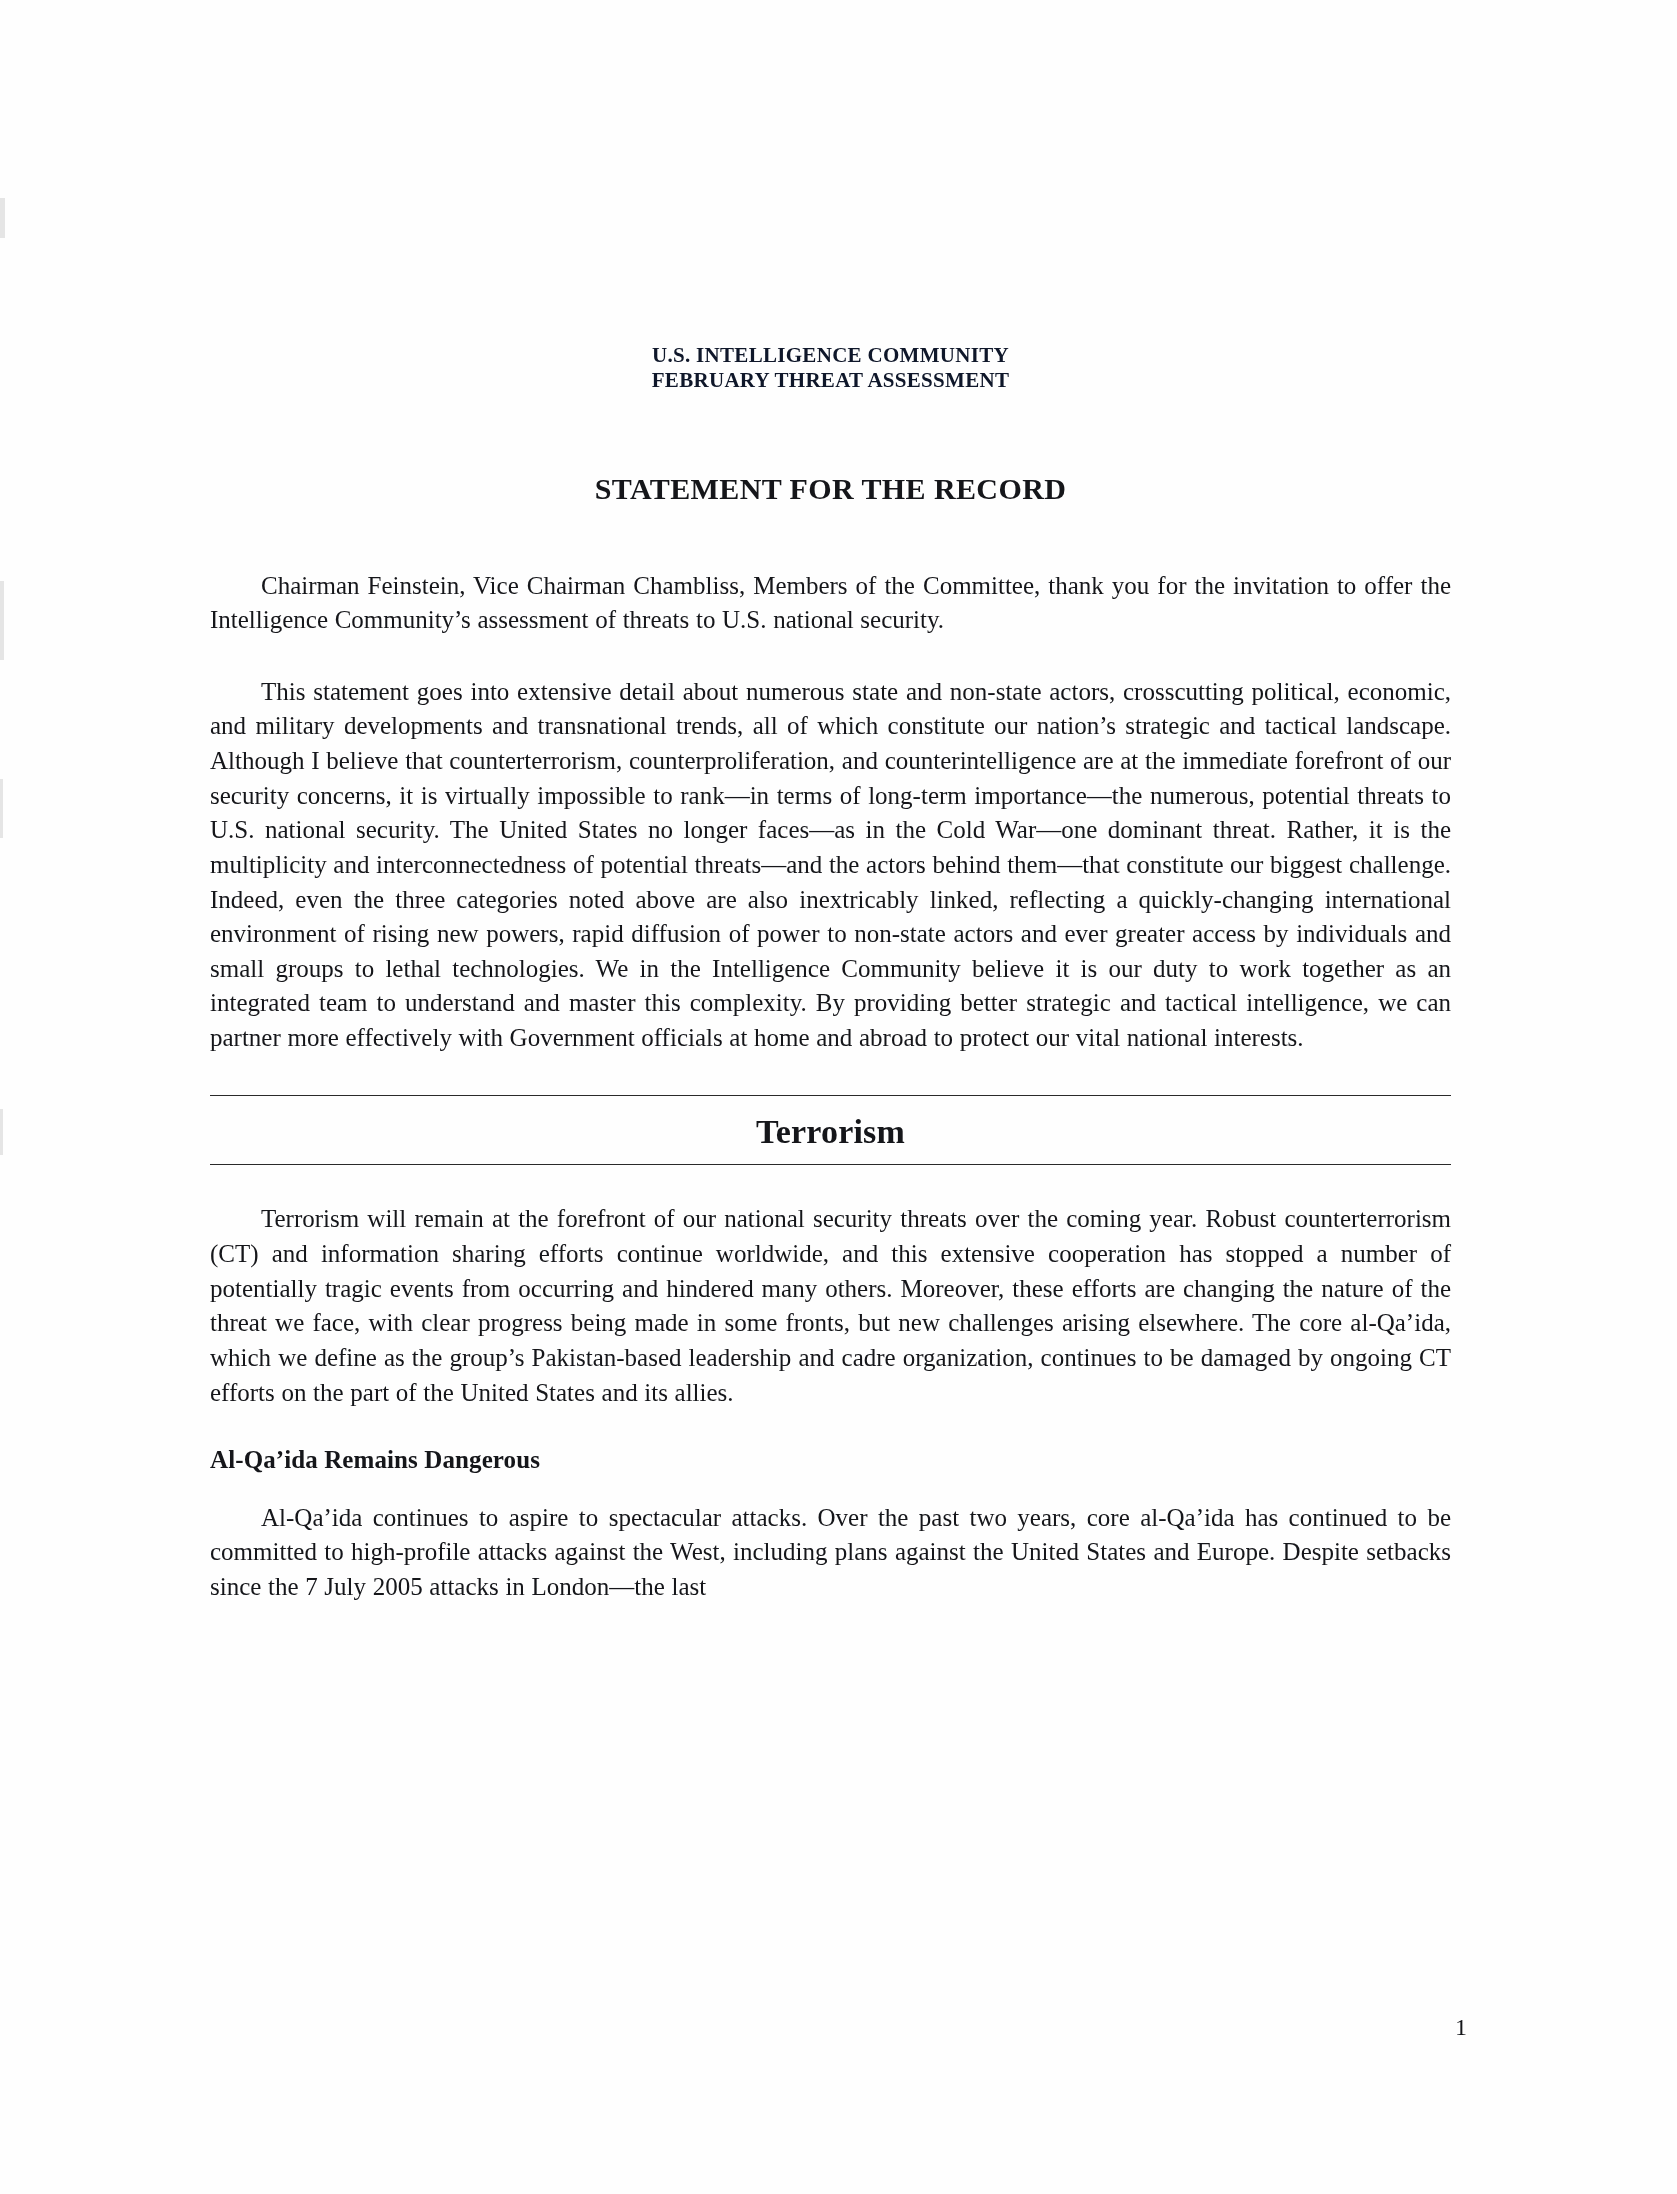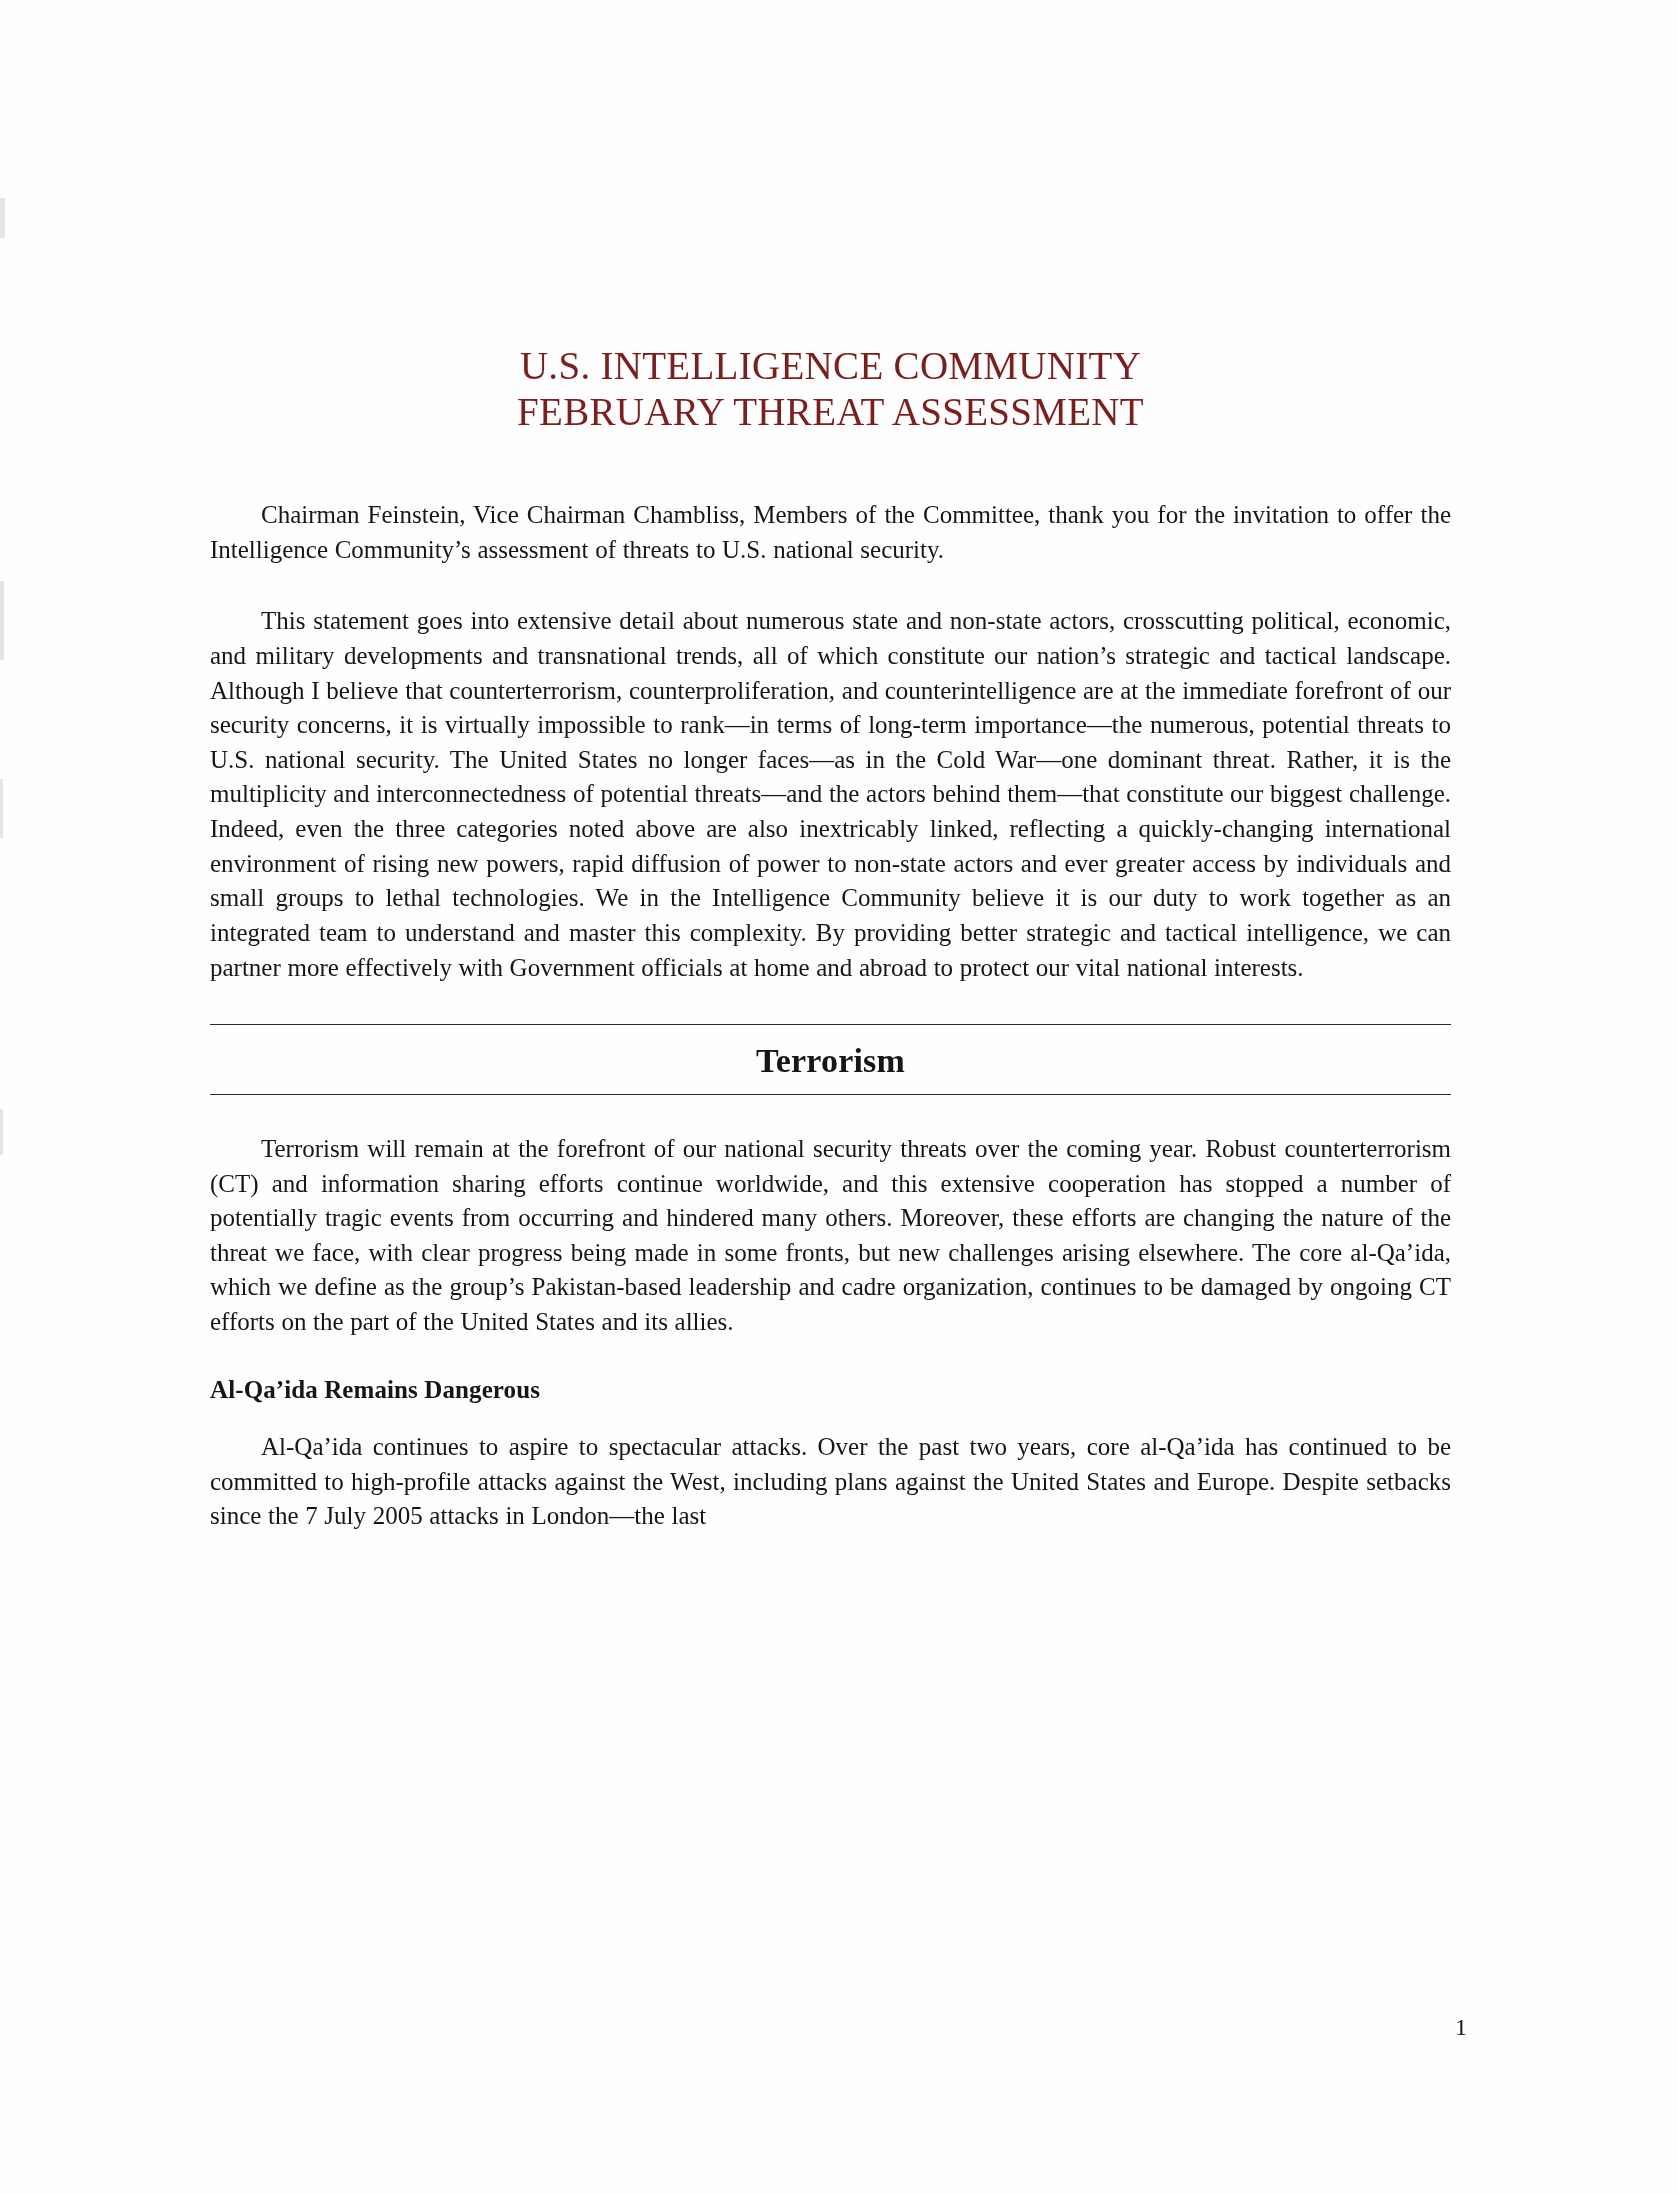--- a/index.html
+++ b/index.html
@@ -23,24 +23,25 @@
     opacity: 0.55;
   }
   .content {
     position: absolute;
     left: 210px;
     top: 343px;
     width: 1241px;
   }
   .doc-title {
     text-align: center;
-    font-size: 39px;
+    font-size: 21px;
     line-height: 1.18;
     letter-spacing: 0.3px;
-    color: #7f1d1d;
+    color: #0f172a;
+    font-weight: bold;
   }
   .doc-title div {
     margin: 0;
     white-space: nowrap;
   }
   .statement-heading {
     margin-top: 79px;
     text-align: center;
     font-size: 30px;
     font-weight: bold;
@@ -97,20 +98,21 @@
   <div class="scan-mark" style="left:0px; top:779px; width:3.3px; height:59px;"></div>
   <div class="scan-mark" style="left:0px; top:1109px; width:3.3px; height:46px;"></div>
 
   <div class="content">
 
     <div class="doc-title">
       <div>U.S. INTELLIGENCE COMMUNITY</div>
       <div>FEBRUARY THREAT ASSESSMENT</div>
     </div>
 
+    <div class="statement-heading">STATEMENT FOR THE RECORD</div>
 
     <div class="gap-large"></div>
 
     <p class="body">Chairman Feinstein, Vice Chairman Chambliss, Members of the Committee, thank you for the invitation to offer the Intelligence Community’s assessment of threats to U.S. national security.</p>
 
     <div class="gap-med"></div>
 
     <p class="body">This statement goes into extensive detail about numerous state and non-state actors, crosscutting political, economic, and military developments and transnational trends, all of which constitute our nation’s strategic and tactical landscape.  Although I believe that counterterrorism, counterproliferation, and counterintelligence are at the immediate forefront of our security concerns, it is virtually impossible to rank—in terms of long-term importance—the numerous, potential threats to U.S. national security.  The United States no longer faces—as in the Cold War—one dominant threat.  Rather, it is the multiplicity and interconnectedness of potential threats—and the actors behind them—that constitute our biggest challenge.  Indeed, even the three categories noted above are also inextricably linked, reflecting a quickly-changing international environment of rising new powers, rapid diffusion of power to non-state actors and ever greater access by individuals and small groups to lethal technologies.  We in the Intelligence Community believe it is our duty to work together as an integrated team to understand and master this complexity.  By providing better strategic and tactical intelligence, we can partner more effectively with Government officials at home and abroad to protect our vital national interests.</p>
 
     <div class="section-band">

